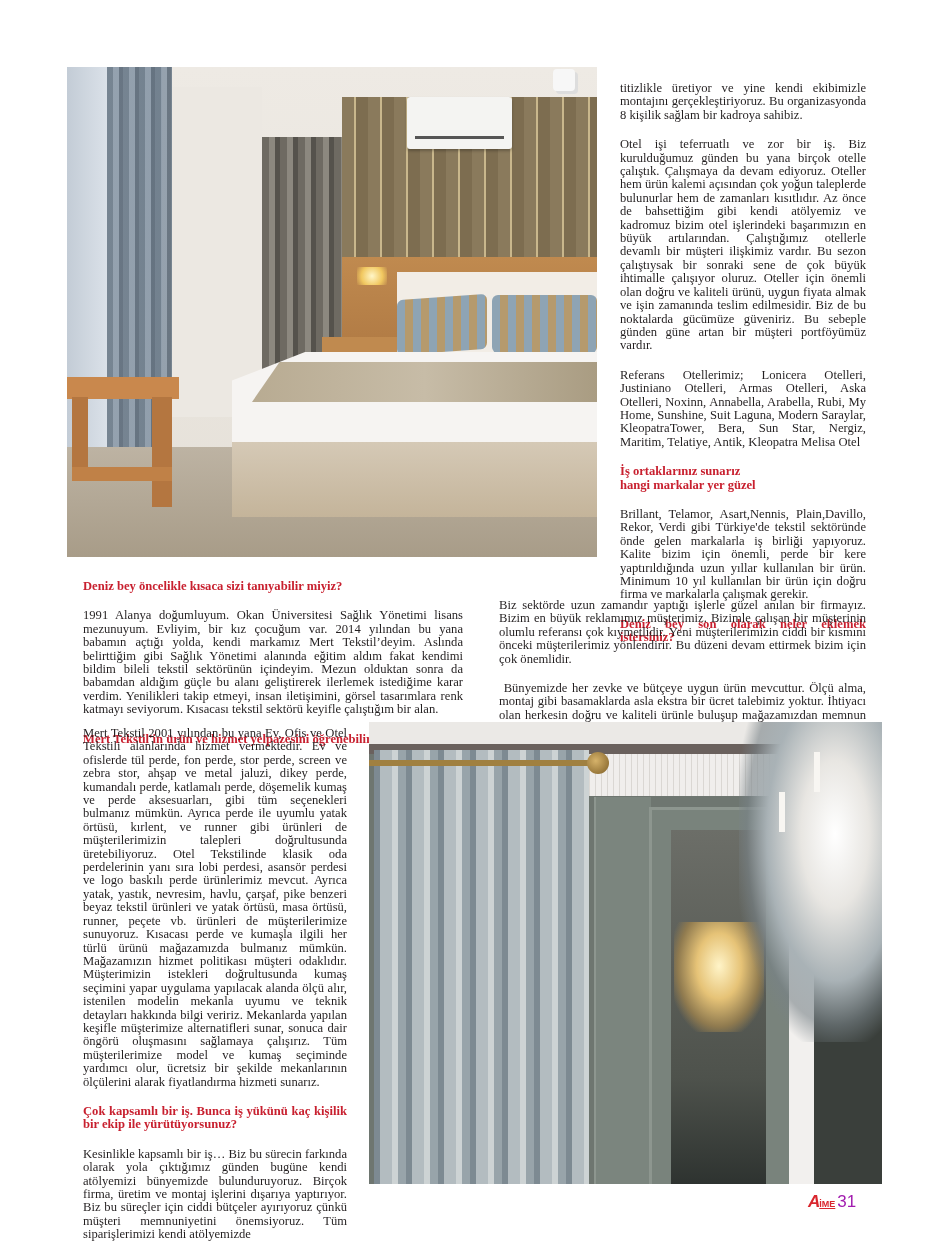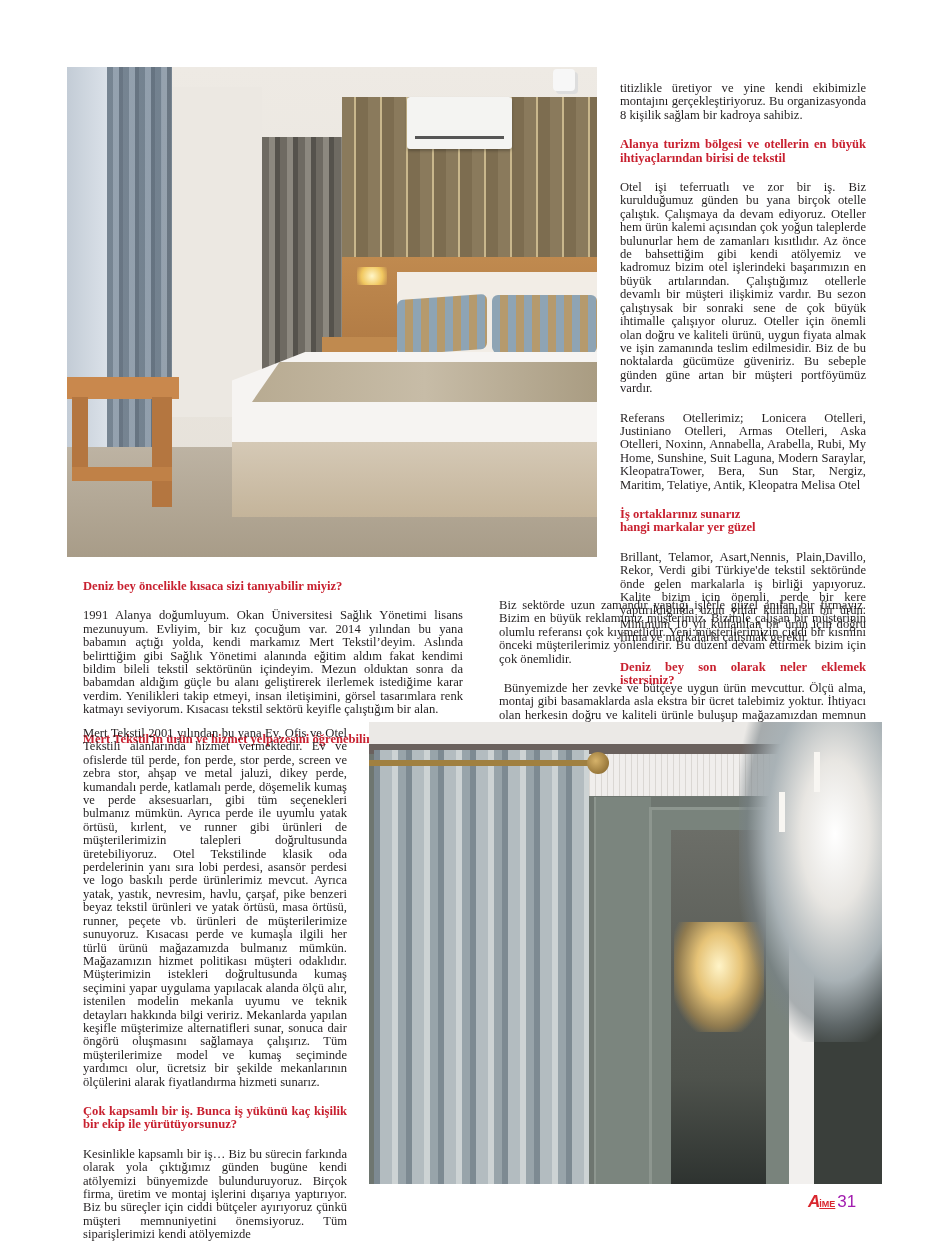--- a/index.html
+++ b/index.html
@@ -97,21 +97,20 @@
   <div class="base"></div>
   <div class="table-top"></div>
   <div class="table-leg1"></div>
   <div class="table-leg2"></div>
   <div class="table-shelf"></div>
   <div class="corner-icon"></div>
 </div>
 
 <div id="col-right-top" class="txt">
   <p>titizlikle üretiyor ve yine kendi ekibimizle montajını gerçekleştiriyoruz. Bu organizasyonda 8 kişilik sağlam bir kadroya sahibiz.</p>
-  <p class="hd">Alanya turizm bölgesi ve otellerin en büyük ihtiyaçlarından birisi de tekstil</p>
   <p>Otel işi teferruatlı ve zor bir iş. Biz kurulduğumuz günden bu yana birçok otelle çalıştık. Çalışmaya da devam ediyoruz. Oteller hem ürün kalemi açısından çok yoğun taleplerde bulunurlar hem de zamanları kısıtlıdır. Az önce de bahsettiğim gibi kendi atölyemiz ve kadromuz bizim otel işlerindeki başarımızın en büyük artılarından. Çalıştığımız otellerle devamlı bir müşteri ilişkimiz vardır. Bu sezon çalıştıysak bir sonraki sene de çok büyük ihtimalle çalışıyor oluruz. Oteller için önemli olan doğru ve kaliteli ürünü, uygun fiyata almak ve işin zamanında teslim edilmesidir. Biz de bu noktalarda gücümüze güveniriz. Bu sebeple günden güne artan bir müşteri portföyümüz vardır.</p>
   <p>Referans Otellerimiz; Lonicera Otelleri, Justiniano Otelleri, Armas Otelleri, Aska Otelleri, Noxinn, Annabella, Arabella, Rubi, My Home,  Sunshine, Suit Laguna,  Modern Saraylar, KleopatraTower, Bera, Sun Star, Nergiz, Maritim, Telatiye, Antik, Kleopatra Melisa Otel</p>
   <p class="hd">
     <span>İş ortaklarınız sunarız</span><br>
     <span>hangi markalar yer güzel</span>
   </p>
   <p>Brillant, Telamor, Asart,Nennis, Plain,Davillo, Rekor, Verdi gibi Türkiye'de tekstil sektöründe önde gelen markalarla iş birliği yapıyoruz. Kalite bizim için önemli, perde bir kere yaptırıldığında uzun yıllar kullanılan bir ürün. Minimum 10 yıl kullanılan bir ürün için doğru firma ve markalarla çalışmak gerekir.</p>
   <p class="hd">Deniz bey son olarak neler eklemek istersiniz?</p>
 </div>
 

